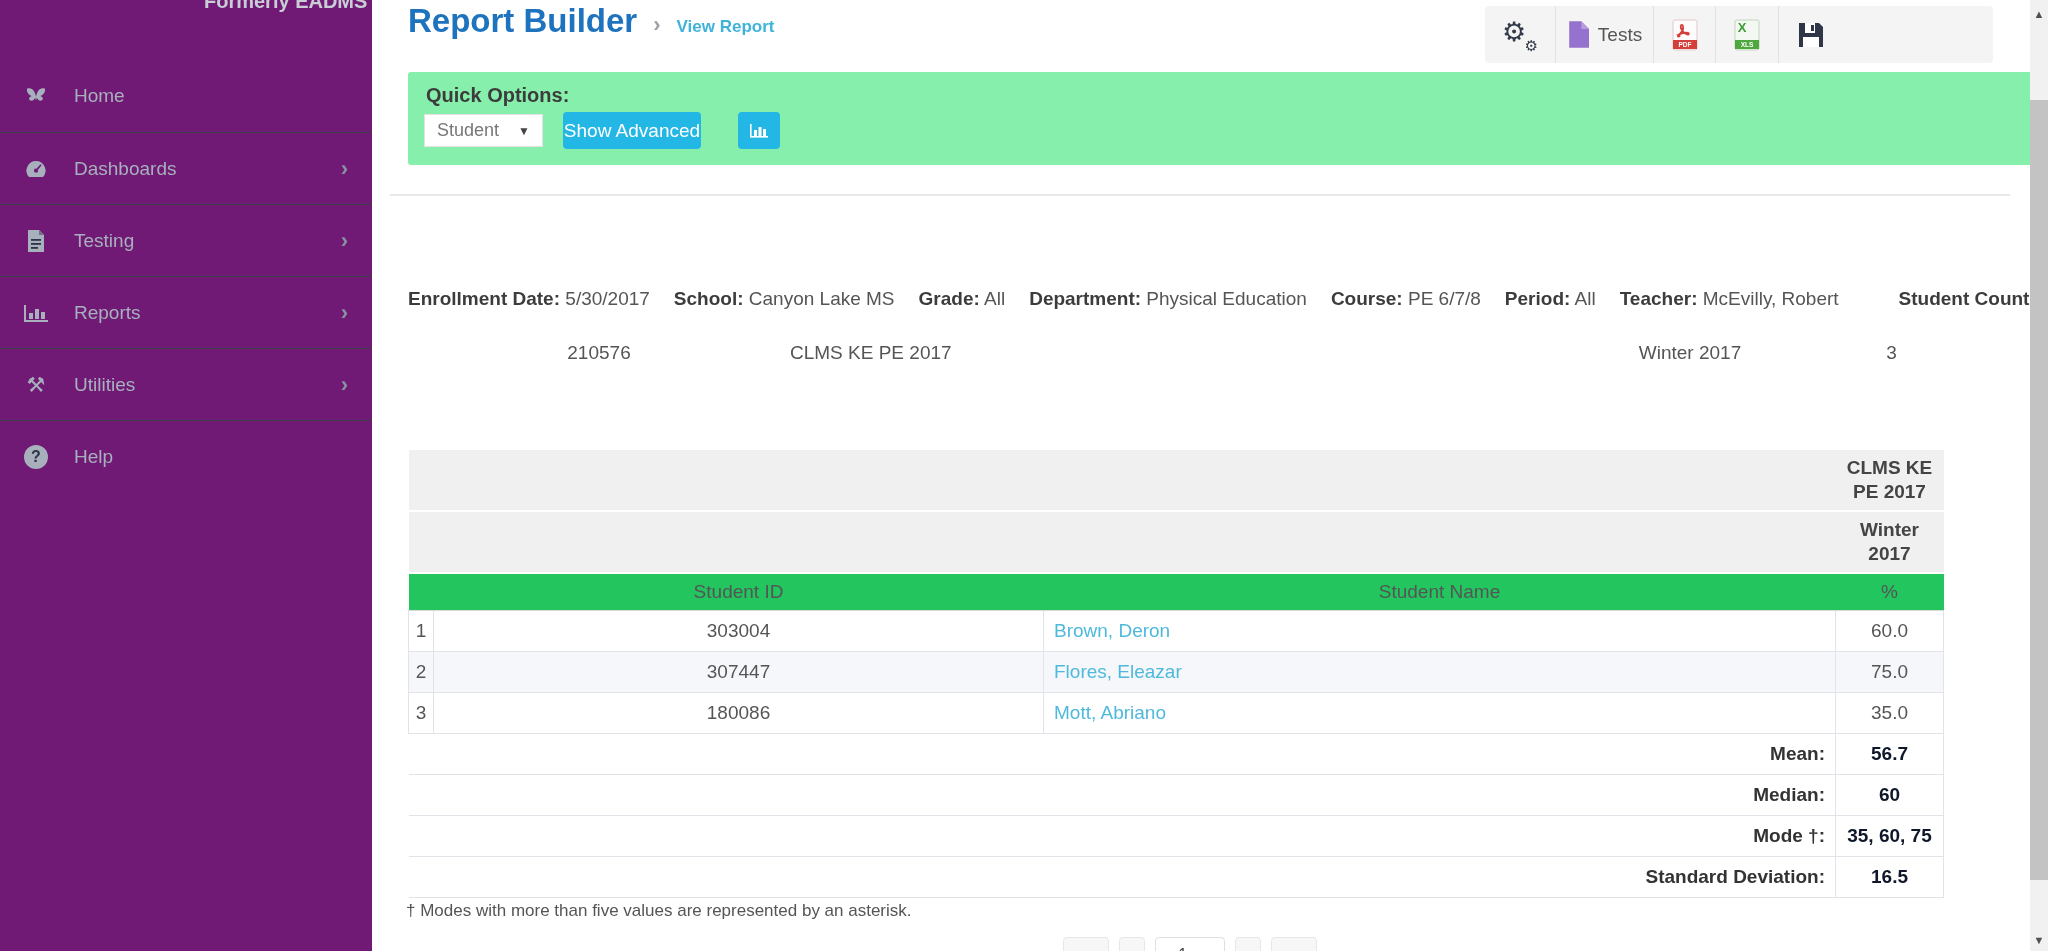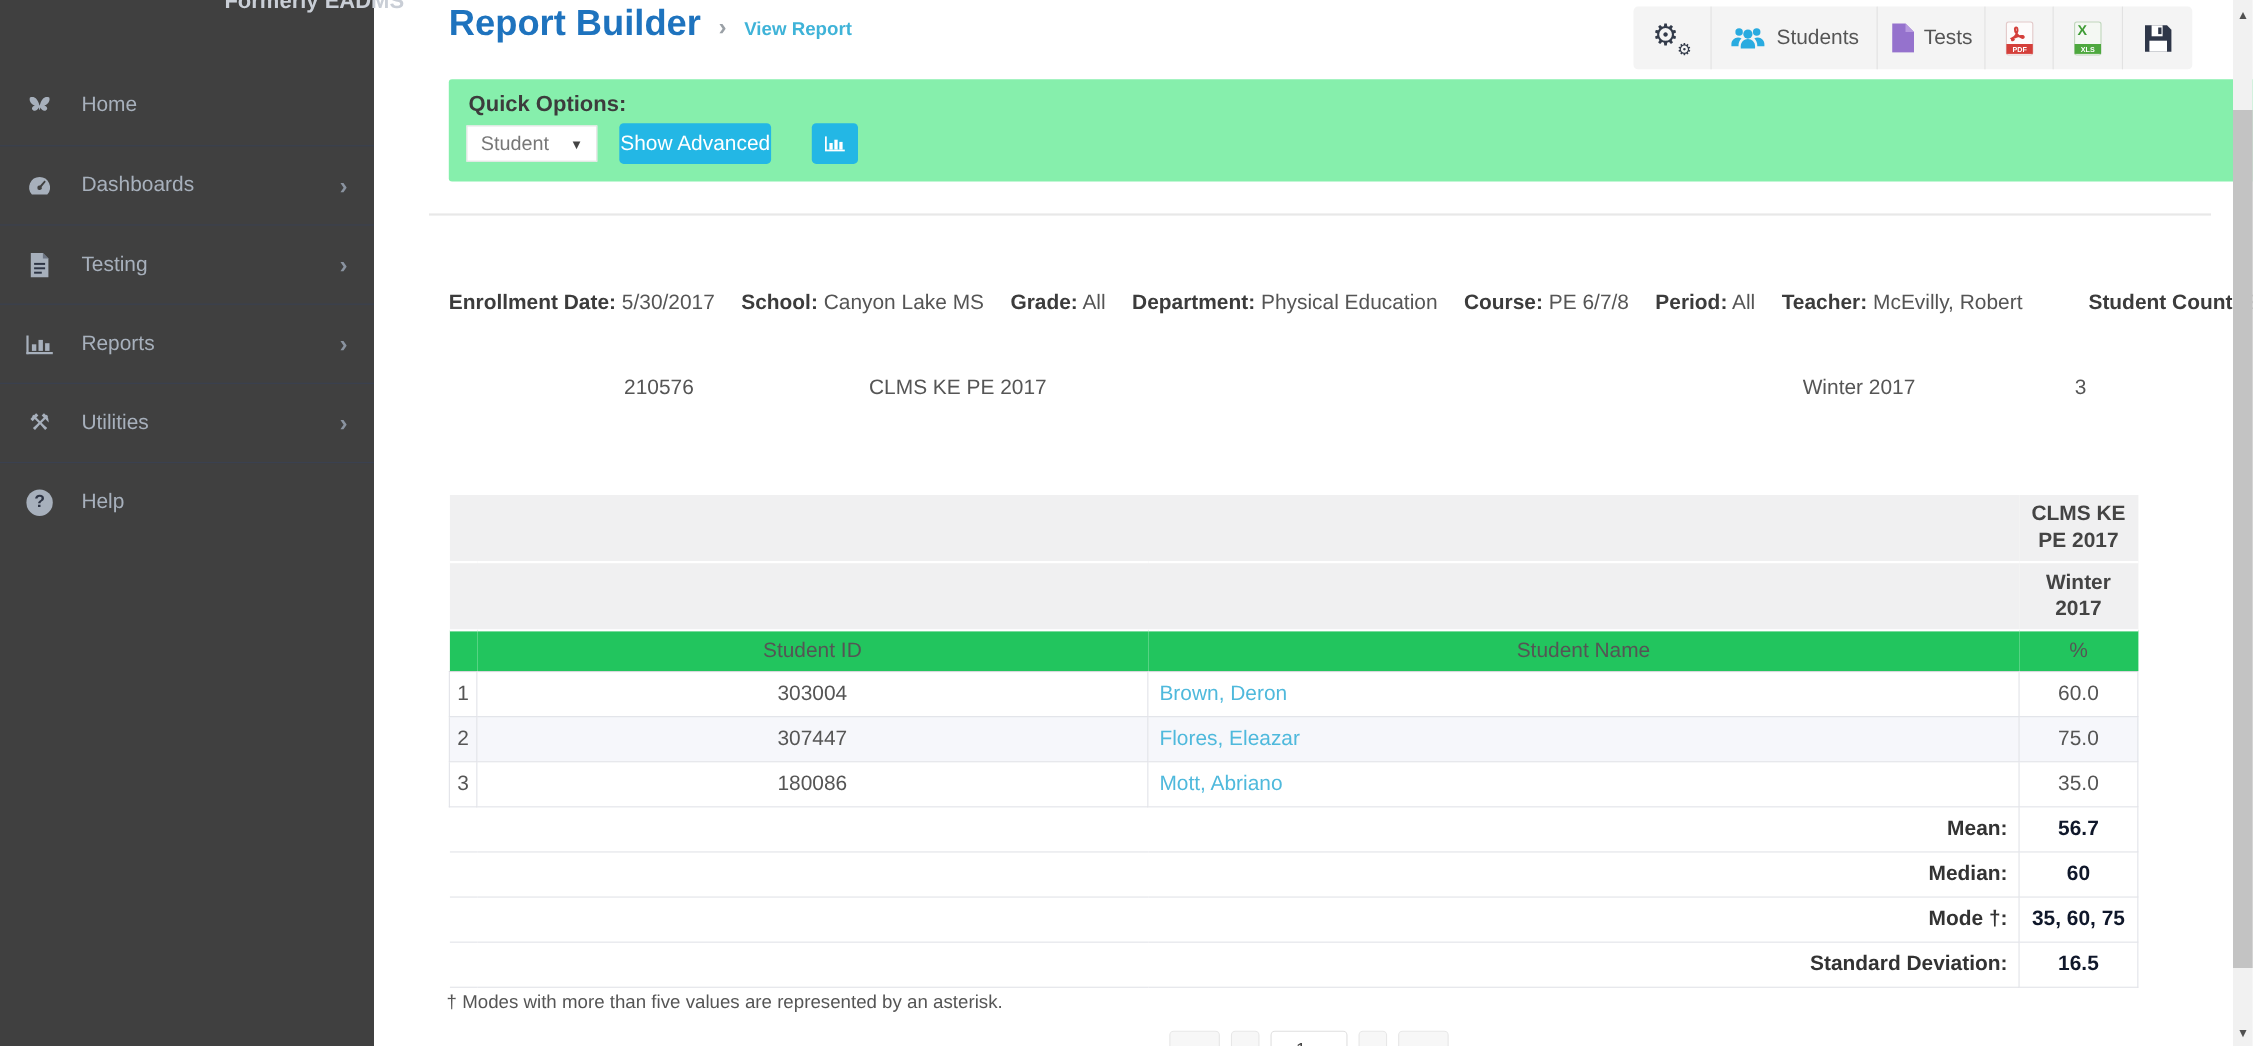--- a/index.html
+++ b/index.html
@@ -2,21 +2,21 @@
 <html><head>
 <meta charset="utf-8">
 <style>
   * { margin:0; padding:0; box-sizing:border-box; }
   html,body { width:2048px; height:951px; }
   body {
     position:relative; overflow:hidden; background:#fff;
     font-family:"Liberation Sans", sans-serif; color:#555;
   }
   
-  .sidebar { position:absolute; left:0; top:0; width:340px; height:951px; background:#404040; }
+  .sidebar { position:absolute; left:0; top:0; width:372px; height:951px; background:#701a75; }
   .brand-note { position:absolute; top:-10px; left:204px; font-size:20px; font-weight:bold; color:#c9ced6; white-space:nowrap; }
   .nav { position:absolute; top:60px; left:0; width:100%; }
   .nav-item { position:relative; height:72px; display:flex; align-items:center; cursor:pointer; }
   .nav-item + .nav-item { border-top:1px solid #3a4150; }
   .nav-icon { width:36px; margin-left:18px; display:flex; justify-content:center; align-items:center; color:#a7b0bc; font-size:21px; }
   .nav-icon svg { fill:#a7b0bc; }
   .nav-label { margin-left:20px; font-size:19px; color:#a7b0bc; }
   .nav-chevron { position:absolute; right:24px; color:#8a93a0; font-size:22px; font-weight:bold; }
   .help-badge { width:24px; height:24px; border-radius:50%; background:#a7b0bc; color:#2d3444; font-size:16px; font-weight:bold; display:flex; align-items:center; justify-content:center; }
 
@@ -40,21 +40,21 @@
   .quick-label { position:absolute; left:18px; top:12px; font-size:20px; font-weight:bold; color:#3c3c3c; }
   .quick-select { position:absolute; left:16px; top:42px; width:119px; height:33px; background:#fff; border:1px solid #e3e3e3; display:flex; align-items:center; justify-content:space-between; padding:0 12px; cursor:pointer; }
   .quick-select .sel-text { font-size:18px; color:#777; }
   .quick-select .sel-arrow { font-size:12px; color:#444; }
   .btn-cyan { background:#23b7e5; color:#fff; border:none; border-radius:4px; cursor:pointer; font-family:"Liberation Sans", sans-serif; }
   .btn-advanced { position:absolute; left:155px; top:40px; width:138px; height:37px; font-size:19px; font-weight:normal; }
   .btn-chart { position:absolute; left:330px; top:40px; width:42px; height:37px; display:flex; align-items:center; justify-content:center; }
   .panel-divider { position:absolute; left:390px; top:194px; width:1620px; height:2px; background:#e8e8e8; }
 
   
-  .report-info { position:absolute; left:408px; top:265px; width:1535px; display:flex; align-items:baseline; font-size:19px; }
+  .report-info { position:absolute; left:408px; top:288px; width:1535px; display:flex; align-items:baseline; font-size:19px; }
   .info-pair { margin-right:24px; white-space:nowrap; }
   .info-pair b { color:#3c3c3c; }
   .info-pair span { color:#555; }
   .info-pair.count { margin-left:36px; }
 
   
   .tests-table { position:absolute; left:408px; top:326px; width:1535px; }
   .tt-row { display:grid; grid-template-columns:382px 750px 300px 103px; }
   .tt-head { border-bottom:3px solid #2b2f33; }
   .tt-cell { font-size:19px; color:#444; padding:7px 0 10px 0; text-align:center; }
@@ -174,33 +174,20 @@
   <span class="page-subtitle">View Report</span>
 </div>
 
 <div class="toolbar">
   <div class="tb-btn" style="width:70px;">
     <span class="cogs">
       <span class="cog-big">⚙</span>
       <span class="cog-small">⚙</span>
     </span>
   </div>
-  <div class="tb-btn" style="width:151px;">
-    <span>
-      <svg width="34" height="26" viewBox="0 0 34 26" fill="#29abe0">
-          <circle cx="9" cy="7" r="3.4"></circle>
-          <circle cx="25" cy="7" r="3.4"></circle>
-          <circle cx="17" cy="9" r="4.2"></circle>
-          <path d="M2 18c0-3.3 2.7-6 6-6 1.2 0 2.3.3 3.2 1-1.6 1.5-2.7 3.6-2.7 6v1H2z"></path>
-          <path d="M32 18c0-3.3-2.7-6-6-6-1.2 0-2.3.3-3.2 1 1.6 1.5 2.7 3.6 2.7 6v1H32z"></path>
-          <path d="M10.5 20c0-3.6 2.9-6.5 6.5-6.5s6.5 2.9 6.5 6.5v2h-13z"></path>
-        </svg>
-    </span>
-    <span class="tb-label">Students</span>
-  </div>
   <div class="tb-btn" style="width:98px;">
     <span>
       <svg width="22" height="27" viewBox="0 0 20 24" fill="#9572cd">
           <path d="M2 0h11l7 7v17H2z"></path>
           <path d="M13 0l7 7h-7z" fill="#b79ae0"></path>
         </svg>
     </span>
     <span class="tb-label">Tests</span>
   </div>
   <div class="tb-btn" style="width:62px;">

